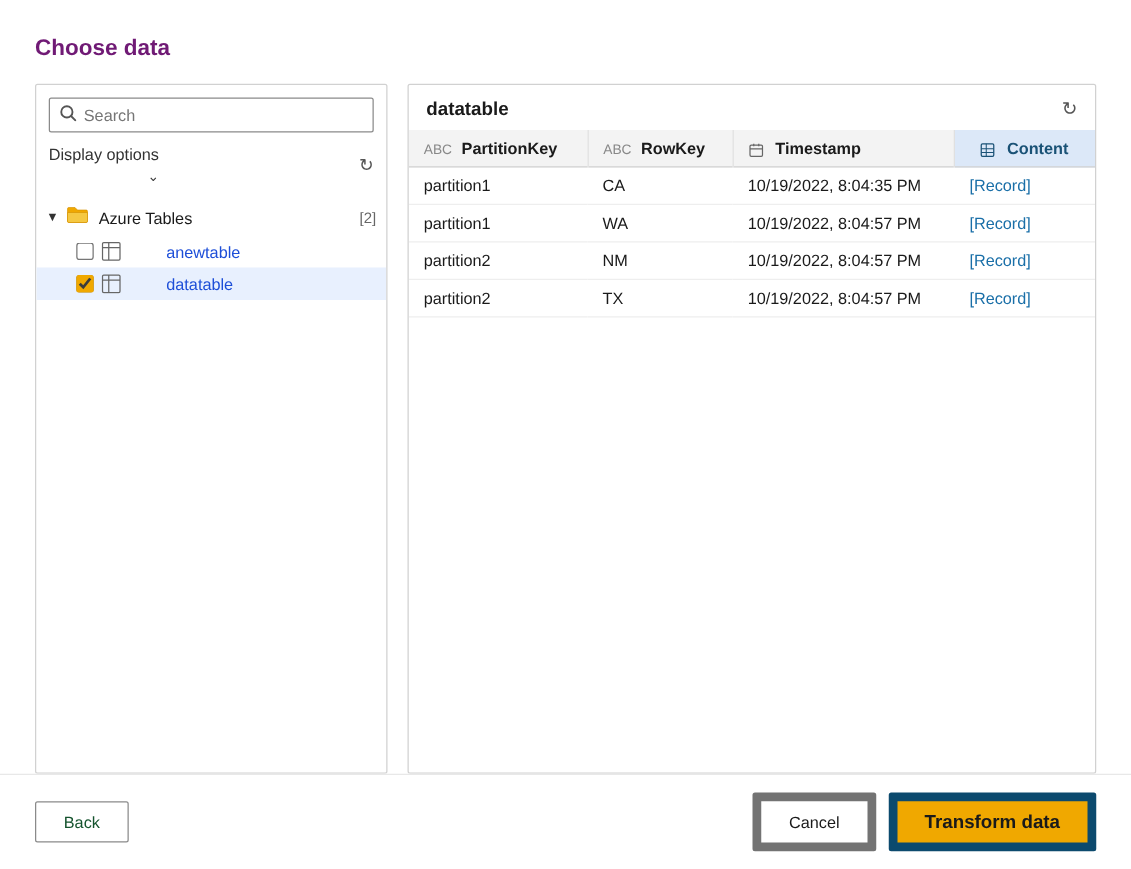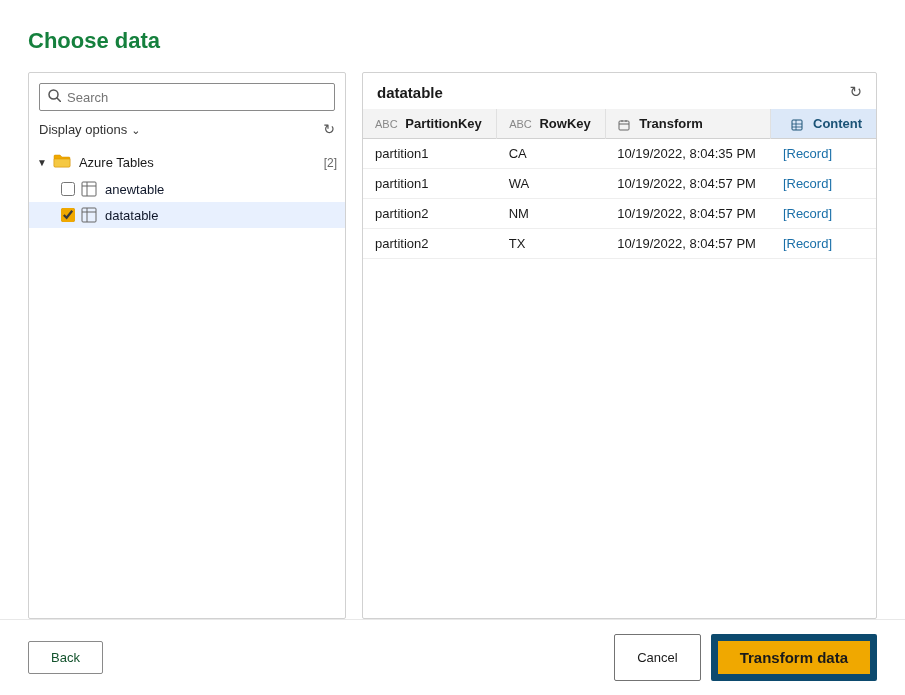--- a/index.html
+++ b/index.html
@@ -12,34 +12,34 @@
       display: flex;
       flex-direction: column;
     }
     .main-content {
       flex: 1;
       display: flex;
       flex-direction: column;
       padding: 28px 28px 0 28px;
     }
     .page-title {
-      font-size: 22px;
+      font-size: 18px;
       font-weight: 600;
-      color: #15803d;
+      color: #701a75;
       margin-bottom: 18px;
     }
     .body-area {
       display: flex;
       flex: 1;
       gap: 16px;
       min-height: 0;
     }
     
     .left-panel {
-      width: 318px;
+      width: 282px;
       display: flex;
       flex-direction: column;
       border: 1px solid #d1d1d1;
       border-radius: 2px;
       overflow: hidden;
     }
     .search-box {
       display: flex;
       align-items: center;
       border: 1px solid #8a8a8a;
@@ -69,20 +69,21 @@
     }
     .display-options-btn {
       display: flex;
       align-items: flex-end;
       gap: 4px;
       font-size: 13px;
       color: #333;
       background: none;
       border: none;
       cursor: pointer;
+      flex-direction: column;
     }
     .refresh-btn {
       background: none;
       border: none;
       cursor: pointer;
       color: #555;
       font-size: 14px;
     }
     .tree-area {
       flex: 1;
@@ -137,21 +138,22 @@
       width: 16px;
       height: 16px;
       margin-right: 2px;
     }
     .table-icon svg {
       width: 16px;
       height: 16px;
     }
     .tree-item-label {
       font-size: 13px;
-      color: #0f172a;
+      color: #1d4ed8;
+      margin-left: 28px;
     }
 
     
     .right-panel {
       flex: 1;
       display: flex;
       flex-direction: column;
       border: 1px solid #d1d1d1;
       border-radius: 2px;
       overflow: hidden;
@@ -242,21 +244,21 @@
       background: #fff;
       border: 1px solid #8a8a8a;
       border-radius: 2px;
       padding: 8px 22px;
       font-size: 13px;
       color: #14532d;
       cursor: pointer;
     }
     .btn-cancel {
       background: #fff;
-      border: 1px solid #737373;
+      border: 7px solid #737373;
       border-radius: 2px;
       padding: 8px 22px;
       font-size: 13px;
       color: #1a1a1a;
       cursor: pointer;
     }
     .btn-transform {
       background: #f0a800;
       border: 7px solid #0c4a6e;
       border-radius: 2px;
@@ -349,21 +351,21 @@
               </th>
               <th>
                 <span class="col-header-icon">
                   <svg width="12" height="12" viewBox="0 0 12 12" fill="none" style="vertical-align:middle; margin-right:2px;">
                     <rect x="1" y="2" width="10" height="9" rx="1" stroke="#666" stroke-width="1"></rect>
                     <line x1="1" y1="5" x2="11" y2="5" stroke="#666" stroke-width="1"></line>
                     <line x1="4" y1="1" x2="4" y2="3" stroke="#666" stroke-width="1"></line>
                     <line x1="8" y1="1" x2="8" y2="3" stroke="#666" stroke-width="1"></line>
                   </svg>
                 </span>
-                <span>Transform</span>
+                <span>Timestamp</span>
               </th>
               <th style="background:#dce8f8; color:#1a5276;padding-left:20px;">
                 <span class="col-header-icon content-icon">
                   <svg width="12" height="12" viewBox="0 0 12 12" fill="none" style="vertical-align:middle; margin-right:2px;">
                     <rect x="1" y="1" width="10" height="10" rx="1" stroke="#1a5276" stroke-width="1"></rect>
                     <line x1="1" y1="5" x2="11" y2="5" stroke="#1a5276" stroke-width="0.8"></line>
                     <line x1="1" y1="8" x2="11" y2="8" stroke="#1a5276" stroke-width="0.8"></line>
                     <line x1="5" y1="1" x2="5" y2="11" stroke="#1a5276" stroke-width="0.8"></line>
                   </svg>
                 </span>

